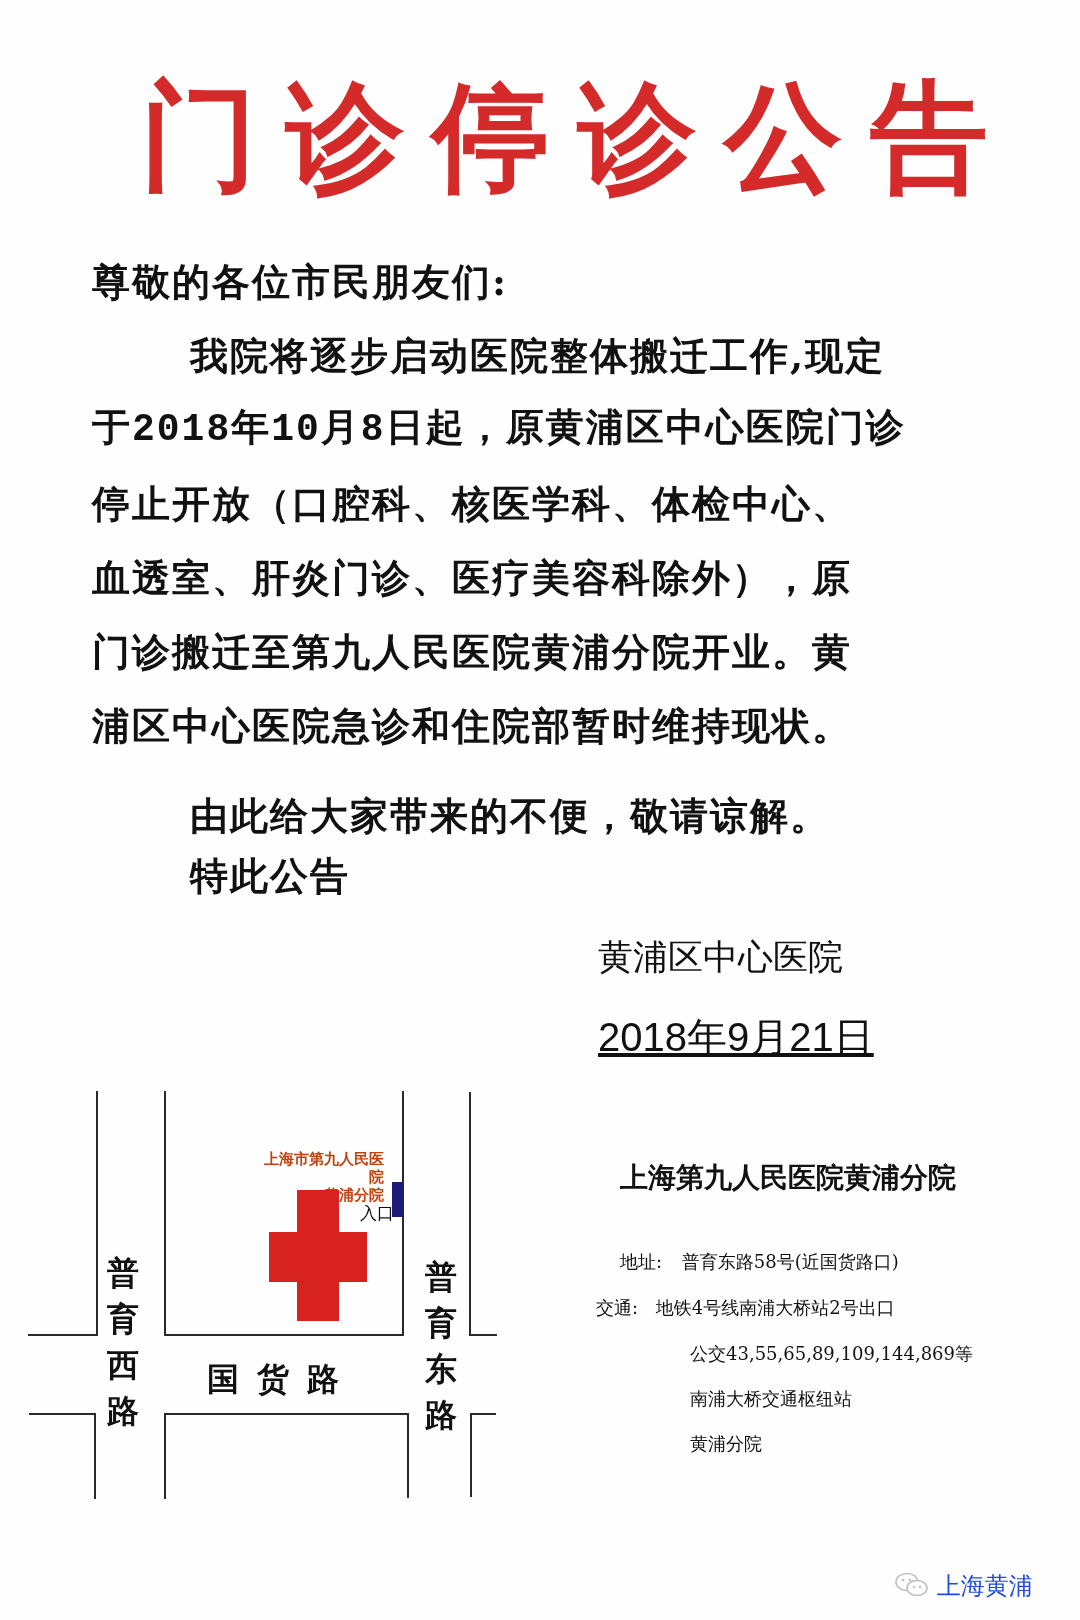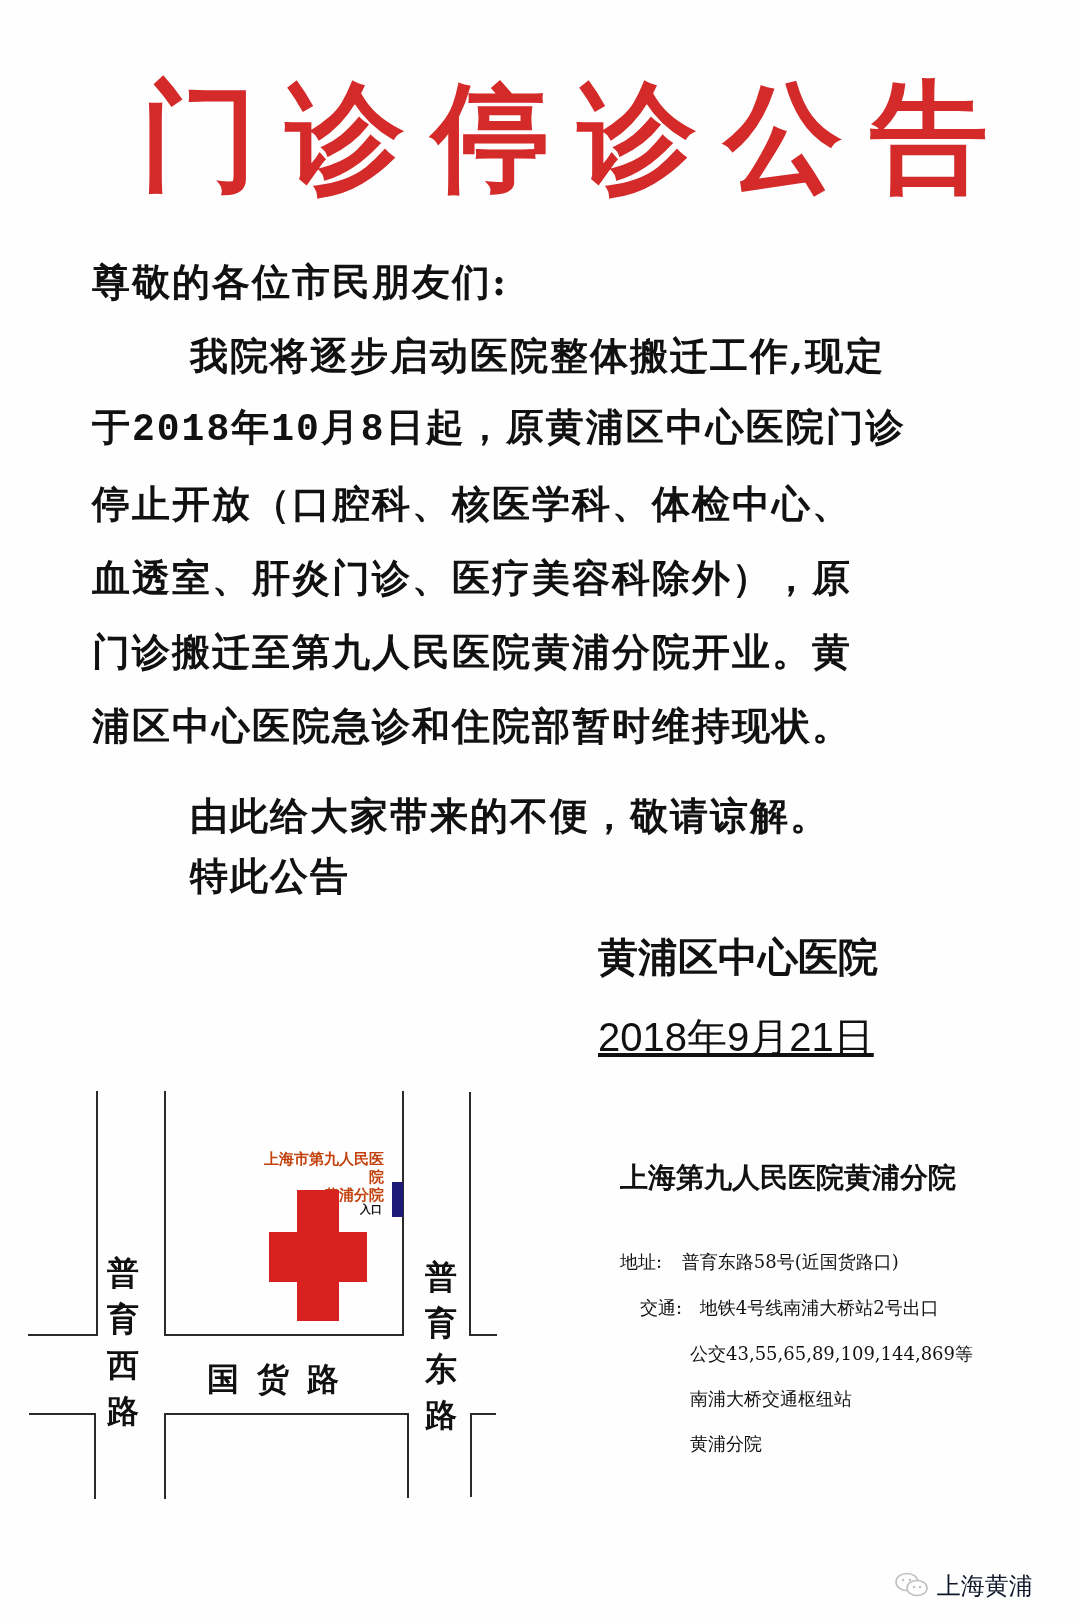--- a/index.html
+++ b/index.html
@@ -6,36 +6,36 @@
   body { width:1080px; height:1620px; background:#fefefe; position:relative; overflow:hidden;
          font-family:"DejaVu Serif","Liberation Serif",serif; color:#111; }
   .abs { position:absolute; }
   .title { left:140px; top:72px; width:810px; height:130px; color:#d42a2a; font-size:118px;
            letter-spacing:28px; line-height:130px; font-weight:bold; white-space:nowrap;
            font-family:"DejaVu Serif","Liberation Serif",serif; }
   .body-line { left:92px; font-size:38px; line-height:48px; white-space:nowrap; font-weight:bold;
                font-family:"DejaVu Serif","Liberation Serif",serif; letter-spacing:2px; }
   .body-line.indent { left:190px; }
   .sans-bold { font-family:"DejaVu Sans","Liberation Sans",sans-serif; font-weight:bold; }
-  .sign { left:598px; font-size:40px; line-height:50px; white-space:nowrap; font-weight:bold; }
+  .sign { left:598px; font-size:35px; line-height:50px; white-space:nowrap; font-weight:normal; }
   .date { left:598px; font-size:40px; line-height:50px; white-space:nowrap;
           font-family:"Liberation Sans","DejaVu Sans",sans-serif;text-decoration:underline; }
   .line-v { position:absolute; width:2px; background:#2a2a2a; }
   .line-h { position:absolute; height:2px; background:#2a2a2a; }
   .road-v { position:absolute; font-size:32px; font-weight:bold; width:40px; text-align:center;
             line-height:46px; word-break:break-all; }
   .road-h { position:absolute; font-size:32px; font-weight:bold; letter-spacing:18px; white-space:nowrap; }
   .cross-v { position:absolute; background:#d8221f; }
   .map-label { position:absolute; color:#c2410c; font-size:15px; font-weight:bold; text-align:right; line-height:18px; }
   .entrance { position:absolute; background:#1e1a78; }
-  .entrance-label { position:absolute; font-size:11px; font-weight:bold; }
+  .entrance-label { position:absolute; font-size:17px; font-weight:normal; }
   .info-title { left:620px; top:1159px; font-size:28px; font-weight:bold; white-space:nowrap;
                 font-family:"DejaVu Sans","Liberation Sans",sans-serif; }
   .info-line { font-size:18px; white-space:nowrap; line-height:28px; }
-  .wm { left:895px; top:1570px; font-size:24px; color:#0f172a; white-space:nowrap;
+  .wm { left:895px; top:1570px; font-size:24px; color:#1d4ed8; white-space:nowrap;
         font-family:"DejaVu Sans","Liberation Sans",sans-serif; }
 </style>
 </head>
 <body>
 
 <div class="abs title">门诊停诊公告</div>
 
 <div class="abs body-line" style="top:258px;">尊敬的各位市民朋友们:</div>
 
 <div class="abs body-line indent" style="top:332px;">我院将逐步启动医院整体搬迁工作,现定</div>
@@ -93,21 +93,21 @@
   <div class="road-v" style="left:103px; top:1250px;">普育西路</div>
   <div class="road-v" style="left:421px; top:1254px;">普育东路</div>
   <div class="road-h" style="left:207px; top:1358px;">国货路</div>
 </div>
 
 <div class="abs info-title">上海第九人民医院黄浦分院</div>
 <div class="abs info-line" style="left:620px; top:1248px;">
   <span>地址:</span>
   <span style="margin-left:14px;">普育东路58号(近国货路口)</span>
 </div>
-<div class="abs info-line" style="left:640px; top:1294px;">
+<div class="abs info-line" style="left:596px; top:1294px;">
   <span>交通:</span>
   <span style="margin-left:12px;">地铁4号线南浦大桥站2号出口</span>
 </div>
 <div class="abs info-line" style="left:690px; top:1340px;">公交43,55,65,89,109,144,869等</div>
 <div class="abs info-line" style="left:690px; top:1385px;">南浦大桥交通枢纽站</div>
 <div class="abs info-line" style="left:690px; top:1430px;">黄浦分院</div>
 
 <div class="abs wm">
   <span>
     <svg width="34" height="26" viewBox="0 0 34 26" style="vertical-align:-4px;">

